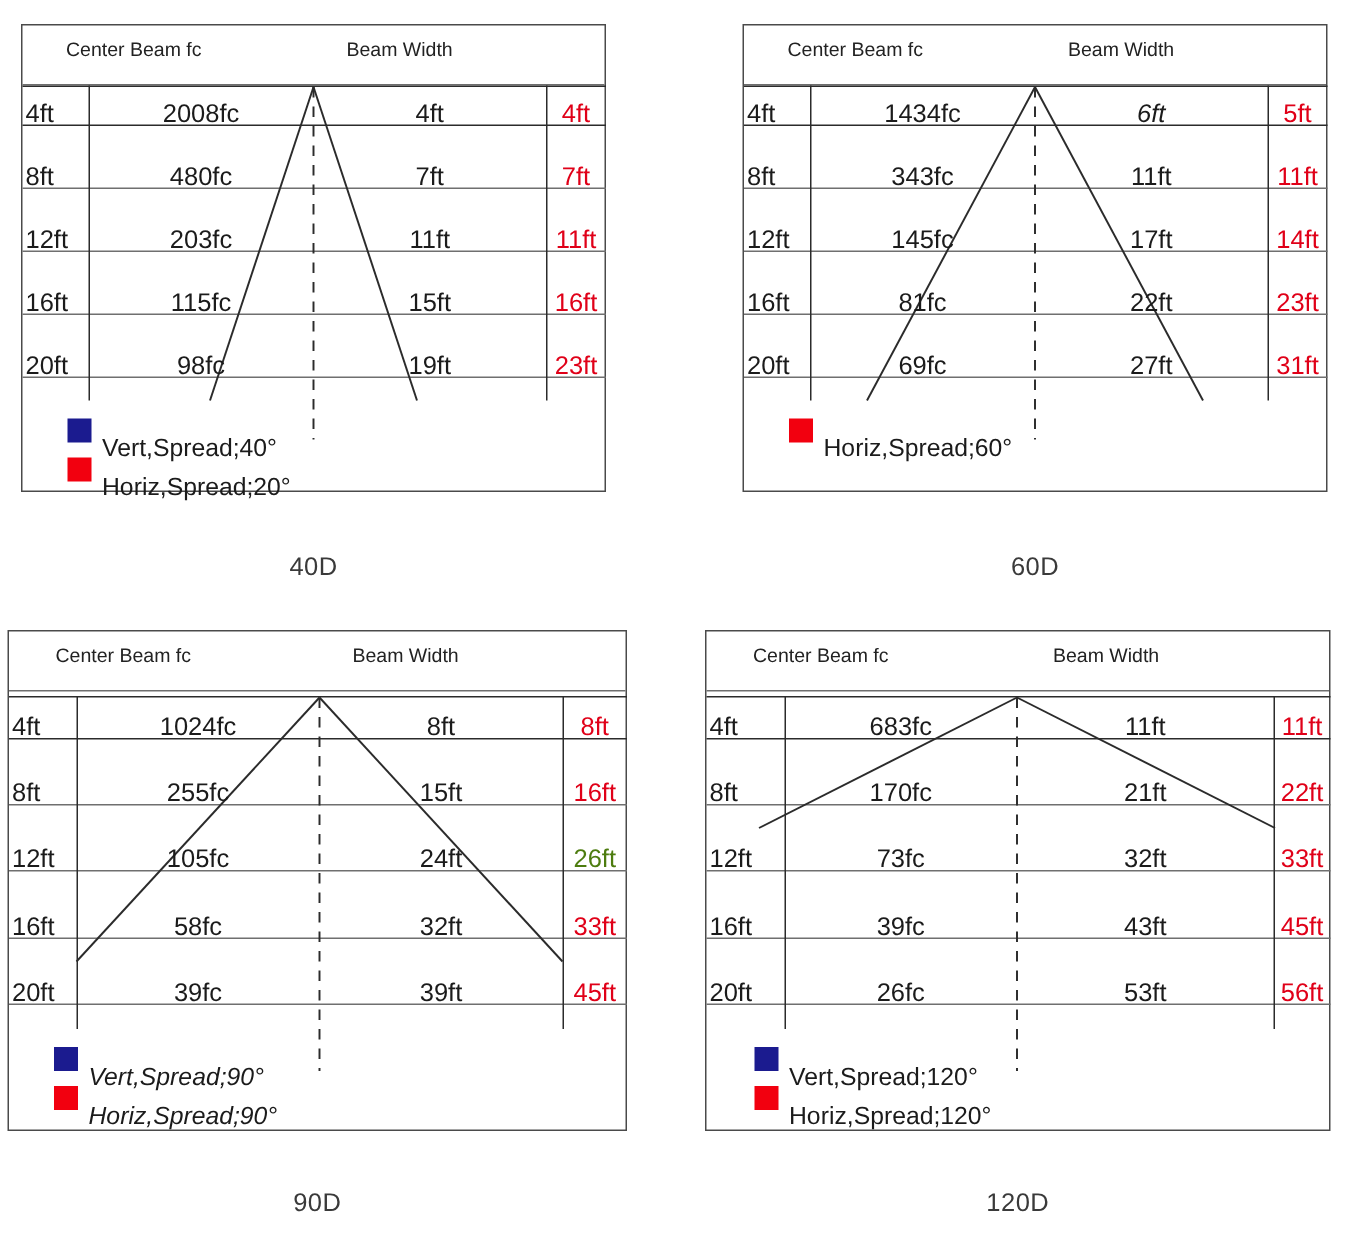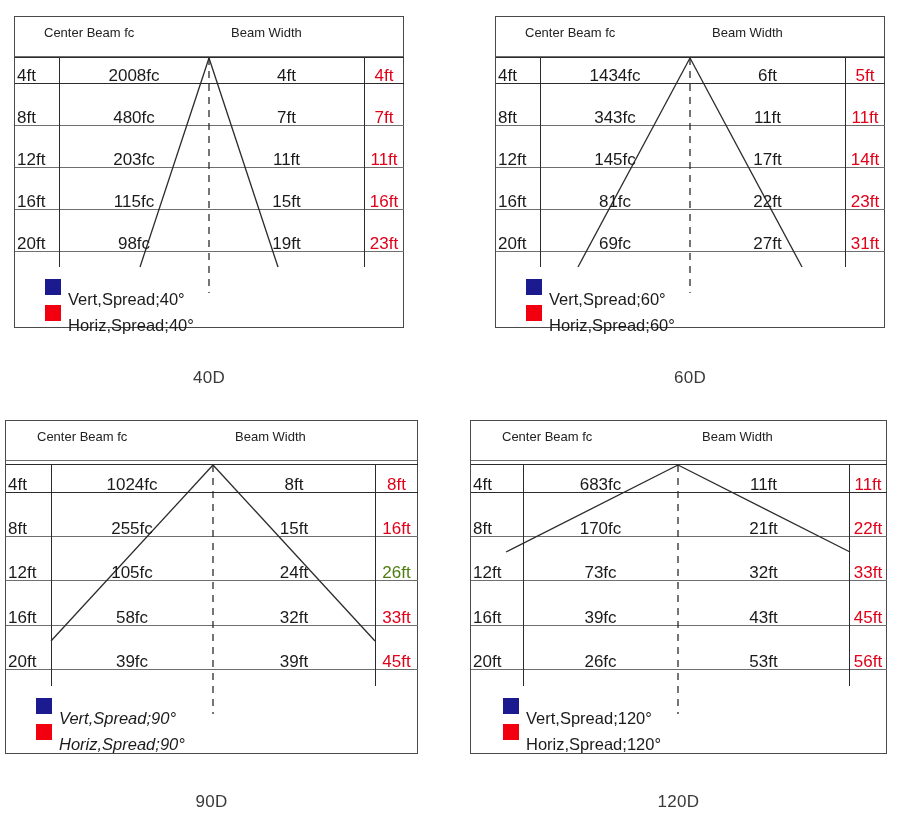--- a/index.html
+++ b/index.html
@@ -168,21 +168,21 @@
         <div class="cell bw" style="left: 194px; width: 155px; top: 178px;">19ft</div>
         <div class="cell hw" style="left: 349px; width: 40px; top: 178px; color: rgb(224, 0, 24);">23ft</div>
       </div>
       <div class="legend" style="left: 30px; top: 258px;">
         <div class="legend-row">
           <span class="swatch" style="background: rgb(27, 27, 143);"></span>
           <span class="legend-text">Vert,Spread;40°</span>
         </div>
         <div class="legend-row">
           <span class="swatch" style="background: rgb(242, 0, 15);"></span>
-          <span class="legend-text">Horiz,Spread;40°</span>
+          <span class="legend-text">Horiz,Spread;20°</span>
         </div>
       </div>
     </div>
     <div class="panel-caption" style="left: 14px; top: 368px; width: 390px;">40D</div>
     <div class="panel" style="left: 495px; top: 16px; width: 390px; height: 312px;">
       <div class="hdr">
         <div class="hdr-label" style="left: 29px;">Center Beam fc</div>
         <div class="hdr-label" style="left: 216px;">Beam Width</div>
       </div>
       <div class="grid" style="left: 0px; top: 40px; width: 389px; height: 210px;">
@@ -194,44 +194,40 @@
         <div class="rowline strong" style="top: 0px;"></div>
         <div class="vline strong" style="left: 44px;"></div>
         <div class="vline strong" style="left: 349px;"></div>
         <svg class="beam" width="389" height="210">
           <line x1="194" y1="1" x2="82" y2="210" stroke="#2b2b2b" stroke-width="1.3"></line>
           <line x1="194" y1="1" x2="306" y2="210" stroke="#2b2b2b" stroke-width="1.3"></line>
           <line x1="194" y1="1" x2="194" y2="236" stroke="#2b2b2b" stroke-width="1.3" stroke-dasharray="7,6"></line>
         </svg>
         <div class="cell dist" style="left: 2px; width: 48px; top: 10px;">4ft</div>
         <div class="cell fc" style="left: 44px; width: 150px; top: 10px;">1434fc</div>
-        <div class="cell bw" style="left: 194px; width: 155px; top: 10px;">6ft</div>
+        <div class="cell bw" style="left: 194px; width: 155px; top: 10px; font-style: italic;">6ft</div>
         <div class="cell hw" style="left: 349px; width: 40px; top: 10px; color: rgb(224, 0, 24);">5ft</div>
         <div class="cell dist" style="left: 2px; width: 48px; top: 52px;">8ft</div>
         <div class="cell fc" style="left: 44px; width: 150px; top: 52px;">343fc</div>
         <div class="cell bw" style="left: 194px; width: 155px; top: 52px;">11ft</div>
         <div class="cell hw" style="left: 349px; width: 40px; top: 52px; color: rgb(224, 0, 24);">11ft</div>
         <div class="cell dist" style="left: 2px; width: 48px; top: 94px;">12ft</div>
         <div class="cell fc" style="left: 44px; width: 150px; top: 94px;">145fc</div>
         <div class="cell bw" style="left: 194px; width: 155px; top: 94px;">17ft</div>
         <div class="cell hw" style="left: 349px; width: 40px; top: 94px; color: rgb(224, 0, 24);">14ft</div>
         <div class="cell dist" style="left: 2px; width: 48px; top: 136px;">16ft</div>
         <div class="cell fc" style="left: 44px; width: 150px; top: 136px;">81fc</div>
         <div class="cell bw" style="left: 194px; width: 155px; top: 136px;">22ft</div>
         <div class="cell hw" style="left: 349px; width: 40px; top: 136px; color: rgb(224, 0, 24);">23ft</div>
         <div class="cell dist" style="left: 2px; width: 48px; top: 178px;">20ft</div>
         <div class="cell fc" style="left: 44px; width: 150px; top: 178px;">69fc</div>
         <div class="cell bw" style="left: 194px; width: 155px; top: 178px;">27ft</div>
         <div class="cell hw" style="left: 349px; width: 40px; top: 178px; color: rgb(224, 0, 24);">31ft</div>
       </div>
       <div class="legend" style="left: 30px; top: 258px;">
-        <div class="legend-row">
-          <span class="swatch" style="background: rgb(27, 27, 143);"></span>
-          <span class="legend-text">Vert,Spread;60°</span>
-        </div>
         <div class="legend-row">
           <span class="swatch" style="background: rgb(242, 0, 15);"></span>
           <span class="legend-text">Horiz,Spread;60°</span>
         </div>
       </div>
     </div>
     <div class="panel-caption" style="left: 495px; top: 368px; width: 390px;">60D</div>
     <div class="panel" style="left: 5px; top: 420px; width: 413px; height: 334px;">
       <div class="hdr">
         <div class="hdr-label" style="left: 31px;">Center Beam fc</div>

